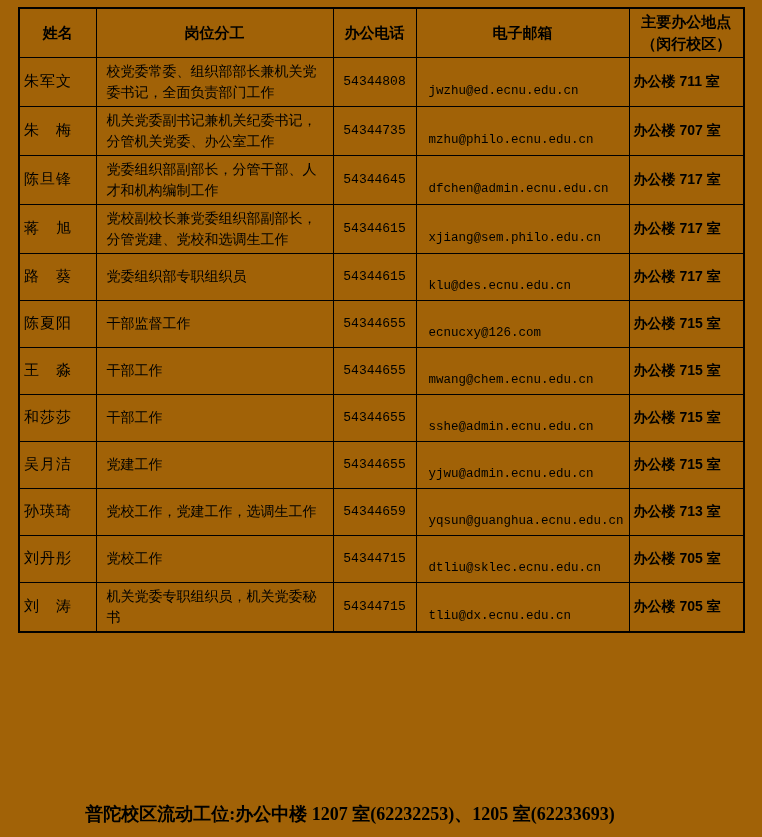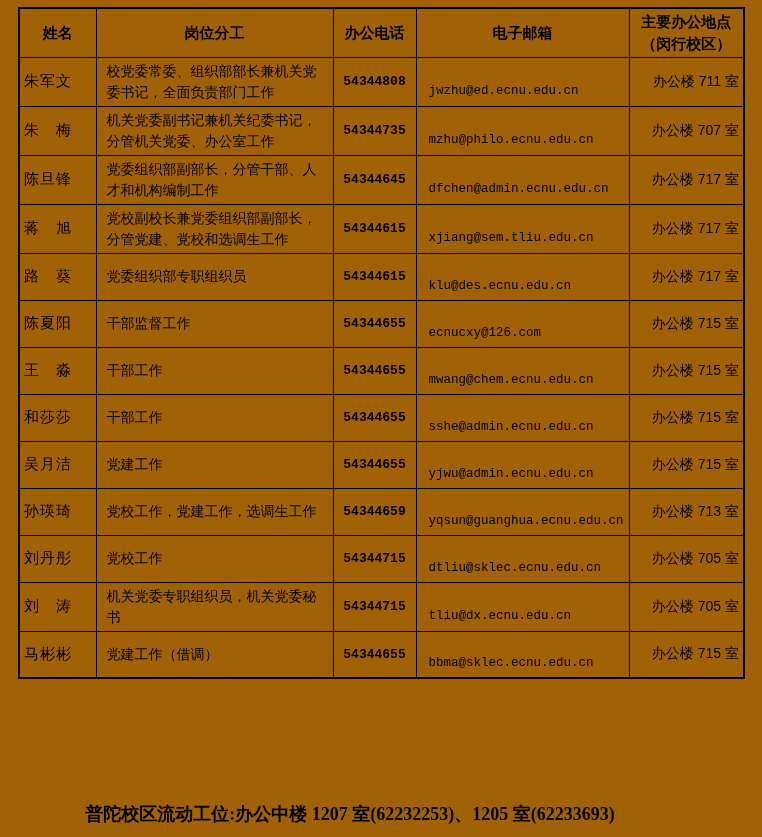--- a/index.html
+++ b/index.html
@@ -51,33 +51,33 @@
     text-align: left;
     font-size: 14px;
     padding: 3px 8px 3px 10px;
     line-height: 1.5;
   }
   td.td-phone {
     text-align: center;
     font-size: 13px;
     font-family: "Liberation Mono", monospace;
     padding: 8px 2px;
-    font-weight: bold;
   }
   td.td-email {
     text-align: left;
     font-size: 12.5px;
     font-family: "Liberation Mono", monospace;
     padding: 20px 6px 2px 12px;
     white-space: nowrap;
   }
   td.td-location {
-    text-align: right;
+    text-align: left;
     font-size: 14px;
     padding: 2px 4px;
+    font-weight: bold;
   }
   .footer-note {
     position: absolute;
     left: 0;
     top: 802px;
     width: 700px;
     text-align: center;
     font-size: 18px;
     font-weight: bold;
     font-family: "Liberation Serif", serif;
@@ -125,21 +125,21 @@
           <td class="td-name" colspan="1">陈旦锋</td>
           <td class="td-duty" colspan="1">党委组织部副部长，分管干部、人才和机构编制工作</td>
           <td class="td-phone" colspan="1">54344645</td>
           <td class="td-email" colspan="1">dfchen@admin.ecnu.edu.cn</td>
           <td class="td-location" colspan="1">办公楼 717 室</td>
         </tr>
         <tr>
           <td class="td-name" colspan="1">蒋　旭</td>
           <td class="td-duty" colspan="1">党校副校长兼党委组织部副部长，分管党建、党校和选调生工作</td>
           <td class="td-phone" colspan="1">54344615</td>
-          <td class="td-email" colspan="1">xjiang@sem.tliu.edu.cn</td>
+          <td class="td-email" colspan="1">xjiang@sem.philo.edu.cn</td>
           <td class="td-location" colspan="1">办公楼 717 室</td>
         </tr>
         <tr>
           <td class="td-name" colspan="1">路　葵</td>
           <td class="td-duty" colspan="1">党委组织部专职组织员</td>
           <td class="td-phone" colspan="1">54344615</td>
           <td class="td-email" colspan="1">klu@des.ecnu.edu.cn</td>
           <td class="td-location" colspan="1">办公楼 717 室</td>
         </tr>
         <tr>
@@ -184,25 +184,18 @@
           <td class="td-email" colspan="1">dtliu@sklec.ecnu.edu.cn</td>
           <td class="td-location" colspan="1">办公楼 705 室</td>
         </tr>
         <tr>
           <td class="td-name" colspan="1">刘　涛</td>
           <td class="td-duty" colspan="1">机关党委专职组织员，机关党委秘书</td>
           <td class="td-phone" colspan="1">54344715</td>
           <td class="td-email" colspan="1">tliu@dx.ecnu.edu.cn</td>
           <td class="td-location" colspan="1">办公楼 705 室</td>
         </tr>
-        <tr>
-          <td class="td-name" colspan="1">马彬彬</td>
-          <td class="td-duty" colspan="1">党建工作（借调）</td>
-          <td class="td-phone" colspan="1">54344655</td>
-          <td class="td-email" colspan="1">bbma@sklec.ecnu.edu.cn</td>
-          <td class="td-location" colspan="1">办公楼 715 室</td>
-        </tr>
       </tbody>
   </table>
 
   <div class="footer-note">普陀校区流动工位:办公中楼 1207 室(62232253)、1205 室(62233693)</div>
 
 </div>
 
 </body></html>

